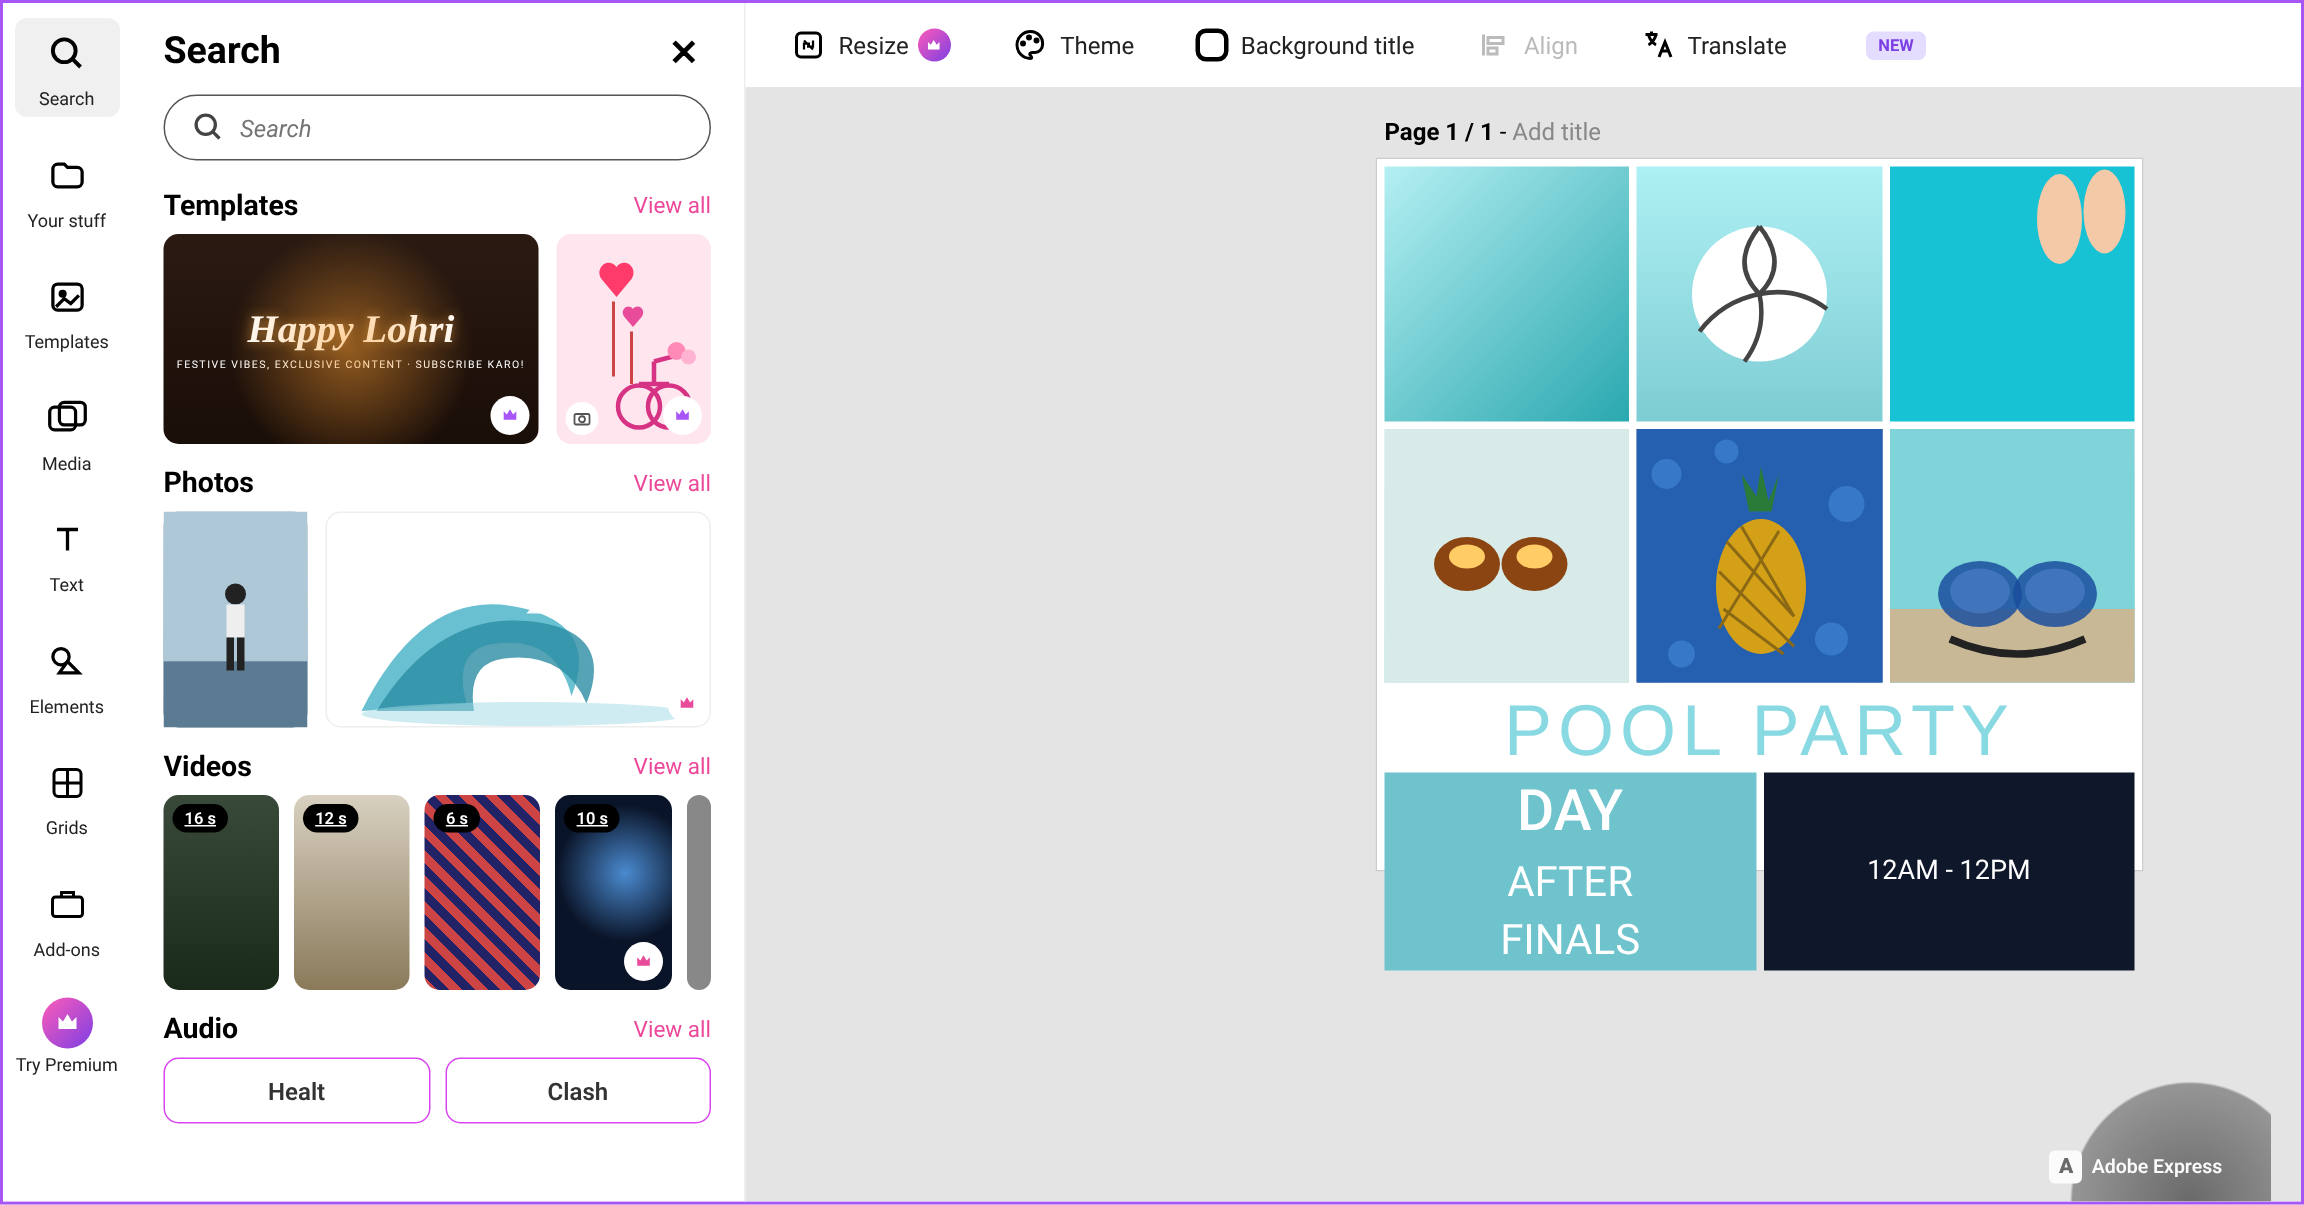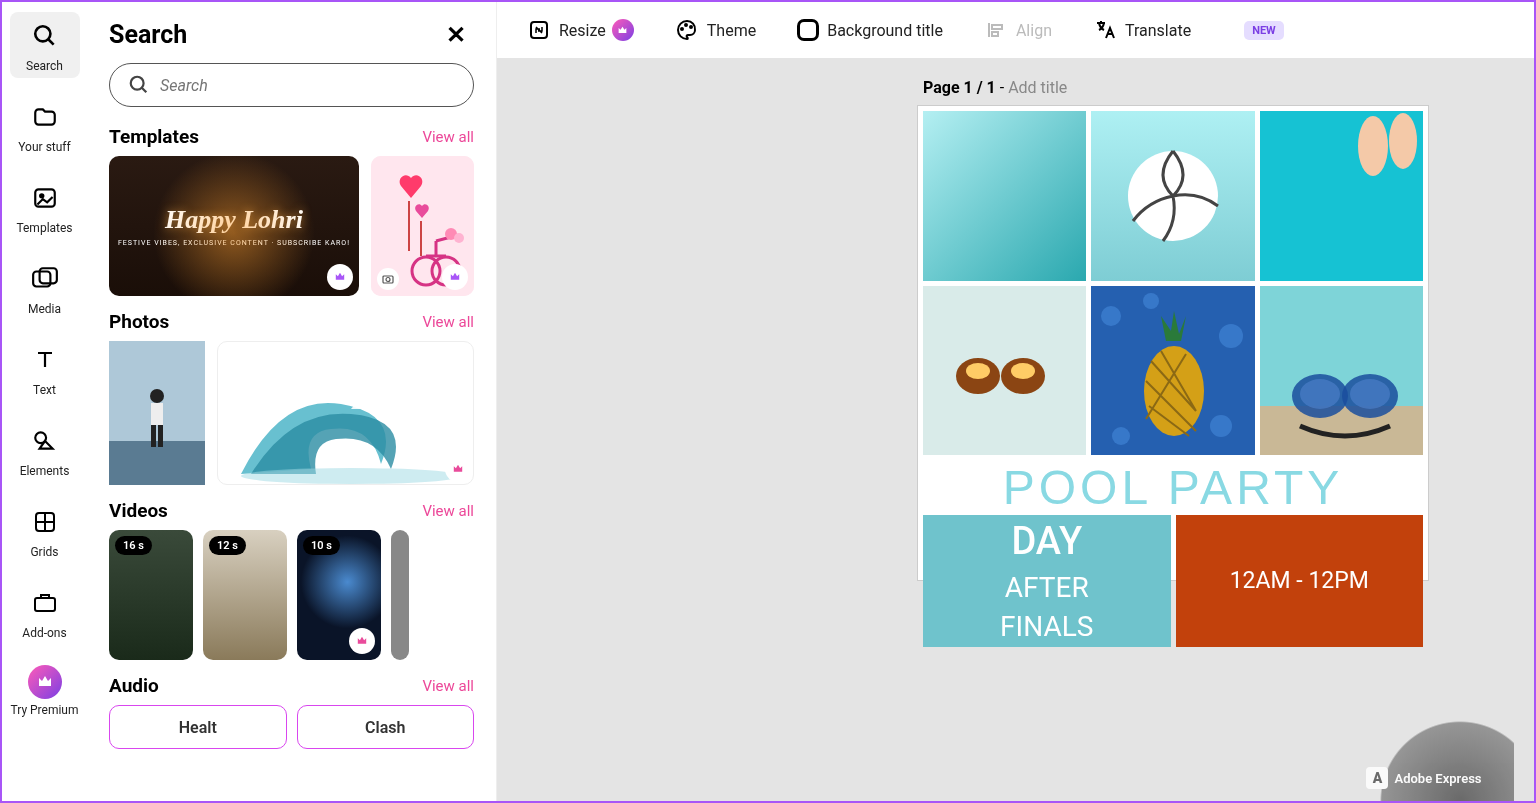--- a/index.html
+++ b/index.html
@@ -24,21 +24,21 @@
 .tpl-main { width:252px; height:140px; border-radius:10px; background:linear-gradient(#2a1a12,#1a0e08); position:relative; overflow:hidden; display:flex; align-items:center; justify-content:center; color:#fff; }
 .tpl-main .title { font-family:cursive; font-size:26px; font-weight:700; font-style:italic; text-shadow:0 0 8px rgba(255,180,80,.6); }
 .tpl-side { width:104px; height:140px; border-radius:10px; background:#ffe6ee; position:relative; overflow:hidden; }
 .prem-badge { position:absolute; bottom:6px; right:6px; width:26px; height:26px; border-radius:50%; background:#fff; display:flex; align-items:center; justify-content:center; }
 .prem-badge svg { transform:scale(.7); }
 .photo-row { display:flex; gap:12px; }
 .photo-a { width:96px; height:144px; border-radius:10px; background:linear-gradient(#9fb8cc,#5a7b92); position:relative; }
 .photo-b { flex:1; height:144px; border-radius:10px; background:#fff; border:1px solid #eee; position:relative; overflow:hidden; display:flex; align-items:flex-end; justify-content:center; }
 .video-row { display:flex; gap:10px; }
 .vid { width:84px; height:130px; border-radius:10px; background:#333; position:relative; overflow:hidden; }
-.vid-dur { position:absolute; top:6px; left:6px; background:#000; color:#fff; font-size:11px; padding:3px 8px; border-radius:10px; font-weight:600; }
+.vid-dur { position:absolute; top:6px; left:6px; background:#000; color:#fff; font-size:11px; padding:3px 8px; border-radius:10px; font-weight:600;text-decoration:underline; }
 .audio-row { display:flex; gap:10px; }
 .audio-card { flex:1; height:44px; border:1px solid #d946ef; border-radius:10px; display:flex; align-items:center; justify-content:center; font-weight:600; color:#333; overflow:hidden; }
 .canvas-area { flex:1; background:#e4e4e4; display:flex; flex-direction:column; }
 .toolbar { height:56px; background:#fff; display:flex; align-items:center; padding:0 30px; gap:41px; }
 .tool { display:flex; align-items:center; gap:8px; font-size:16px; color:#222; cursor:pointer; }
 .tool.disabled { color:#bbb; }
 .tool .ico { width:24px; height:24px; display:flex; align-items:center; justify-content:center; }
 .crown-chip { width:22px; height:22px; border-radius:50%; background:linear-gradient(135deg,#ff5bb8,#7b3fe4); display:flex; align-items:center; justify-content:center; margin-left:-2px; }
 .new-chip { background:#e5ddff; color:#7b3fe4; font-size:11px; font-weight:700; padding:3px 8px; border-radius:5px;margin-left:45px; }
 .bg-sq { width:22px; height:22px; border:3px solid #000; border-radius:7px; }
@@ -53,21 +53,21 @@
 .c2 { background:linear-gradient(#aef0f3,#7ecdd4); display:flex; align-items:center; justify-content:center; }
 .c3 { background:#16c2d3; }
 .c4 { background:linear-gradient(#d0e6e6,#a6dcdc); }
 .c5 { background:radial-gradient(circle,#3478c8,#1d4d90); }
 .c6 { background:linear-gradient(#cfe9e3,#4ab5c2); }
 .banner { height:112px; display:flex; align-items:center; justify-content:center; color:#89d9e3; font-size:48px; letter-spacing:4px; font-weight:300; font-family:"Segoe UI",sans-serif; }
 .bottom { height:210px; display:flex; gap:5px; padding:0 5px 5px 5px; }
 .bcol { flex:1; display:flex; flex-direction:column; align-items:center; justify-content:center; color:#fff; text-align:center; }
 .b1 { background:#6fc3cc; font-size:28px; line-height:1.4; }
 .b1 .big { font-size:38px; font-weight:500; }
-.b2 { background:#c2410c; font-size:23px; }
+.b2 { background:#0f172a; font-size:18px; }
 .b3 { background:#6fc3cc; font-size:16px; line-height:1.6; }
 .b3 .big { font-size:34px; font-weight:500; }
 .watermark { position:absolute; right:20px; bottom:0; width:180px; height:120px; background:radial-gradient(circle at 70% 100%, #555 0%, #888 45%, transparent 46%); opacity:.85; display:flex; align-items:flex-end; justify-content:center; color:#fff; font-size:13px; font-weight:600; padding-bottom:12px; pointer-events:none; }
 svg { display:block; }
 </style>
 </head>
 <body>
 
 <div class="left-rail">
   <div class="rail-item active">
@@ -249,20 +249,23 @@
     <div class="sec-hdr">
       <h2>Videos</h2>
       <a>View all</a>
     </div>
     <div class="video-row">
       <div class="vid" style="background:linear-gradient(#3a4a3a,#1a2a1a)">
           <div class="vid-dur">16 s</div>
         </div>
       <div class="vid" style="background:linear-gradient(#d8d0c0,#8a7a5a)">
           <div class="vid-dur">12 s</div>
+        </div>
+      <div class="vid" style="background:repeating-linear-gradient(45deg,#c44,#c44 6px,#226 6px,#226 12px)">
+          <div class="vid-dur">6 s</div>
         </div>
       <div class="vid" style="background:radial-gradient(circle at 60% 40%,#4a8acf 0%,#0a1428 50%)">
         <div class="vid-dur">10 s</div>
         <div class="prem-badge">
             <svg width="16" height="14" viewBox="0 0 16 14" fill="#e94b9b">
               <path d="M2 3l3 3 3-5 3 5 3-3v8H2V3z"></path>
             </svg>
           </div>
       </div>
       <div class="vid" style="width:18px;background:#888"></div>

